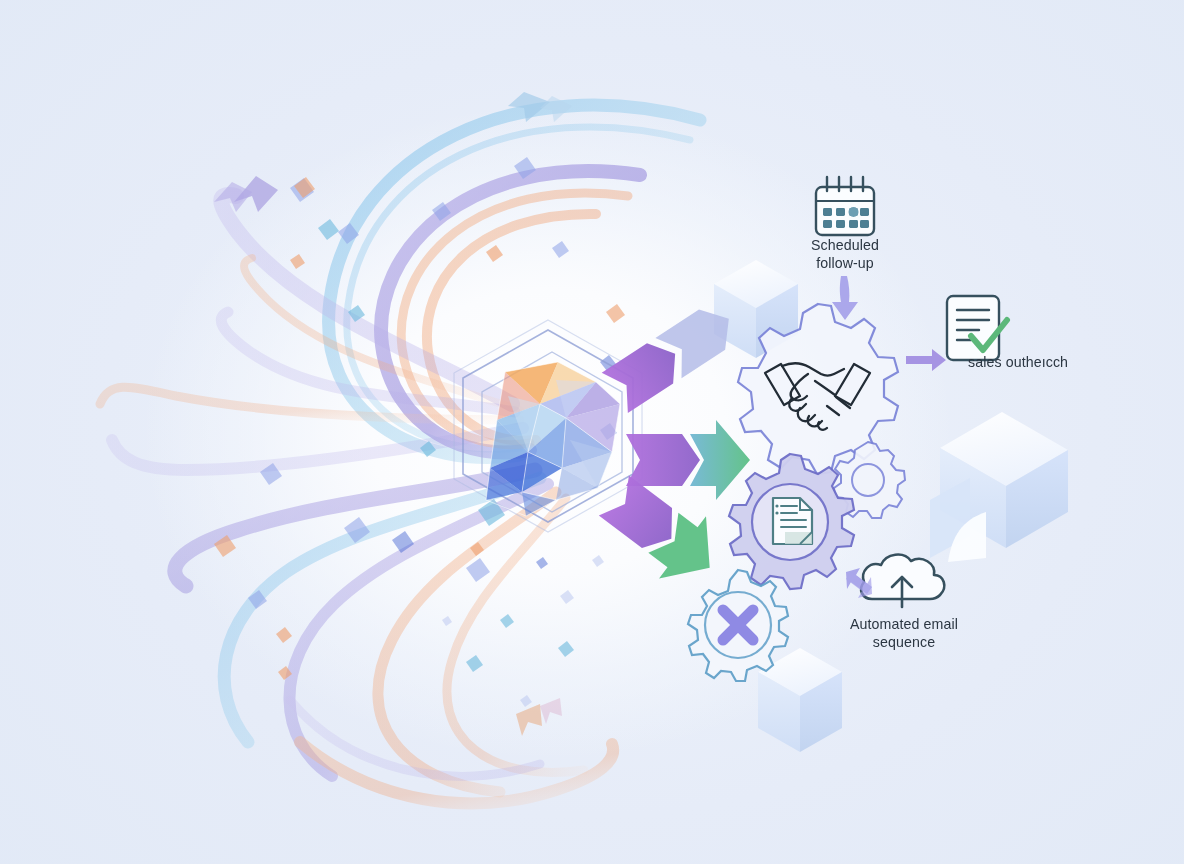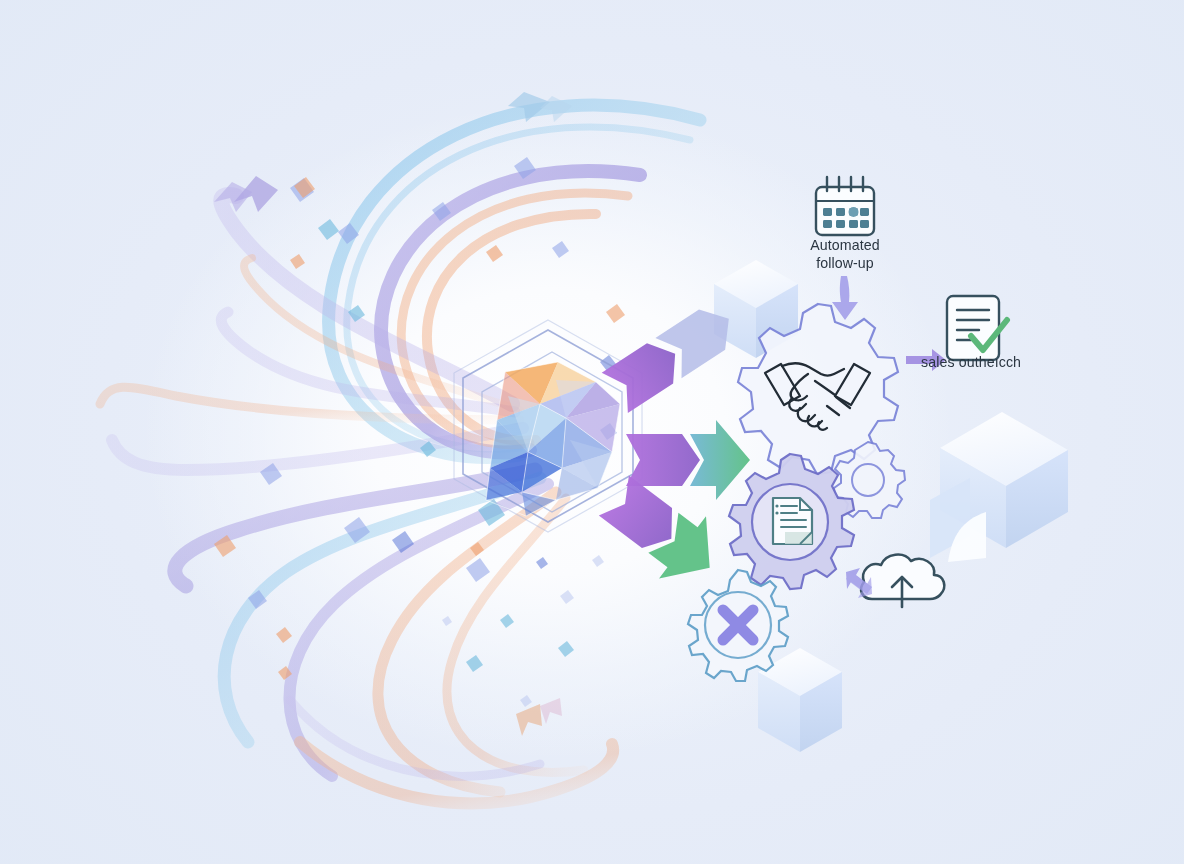--- a/index.html
+++ b/index.html
@@ -12,21 +12,21 @@
   #stage{position:relative;width:1184px;height:864px;overflow:hidden;
     background:
       radial-gradient(ellipse 520px 420px at 548px 432px, #ffffff 0%, #fbfcfe 34%, rgba(245,248,253,0.55) 58%, rgba(230,237,248,0) 78%),
       radial-gradient(ellipse 900px 700px at 600px 430px, #eef3fb 0%, #e6ecf8 55%, #e1e9f6 100%),
       linear-gradient(160deg,#e6ecf8 0%,#e1e9f7 50%,#dfe7f5 100%);
   }
   .layer{position:absolute;left:0;top:0;width:1184px;height:864px;}
   .lbl{position:absolute;color:#2a2f38;letter-spacing:.1px;}
   .lbl-main{font-size:23.5px;color:#232830;white-space:nowrap;}
   .lbl-small{font-size:14.2px;color:#2b3642;text-align:center;line-height:17.5px;white-space:pre-line;}
-  .lbl-side{font-size:14.2px;color:#2b3642;white-space:nowrap;}
+  .lbl-side{font-size:14.2px;color:#2b3642;white-space:nowrap;margin-left:47px;}
   svg{display:block;overflow:visible;}
 </style>
 </head>
 <body>
 
 <div id="stage">
 
   <svg class="layer" viewBox="0 0 1184 864">
     <defs>
       <linearGradient id="gPurp" x1="0" y1="0" x2="1" y2="1">
@@ -348,19 +348,21 @@
       </g>
     </g>
 
     <g fill="#9f9ae8" opacity="0.85">
       <path d="M846,572 l14,-4 -4,7 16,12 -5,7 -16,-12 -4,7 z"></path>
       <path d="M872,594 l-14,4 4,-7 -16,-12 5,-7 16,12 4,-7 z" opacity="0.75"></path>
     </g>
   </svg>
 
 
-  <div class="lbl lbl-small" style="left:785px;top:237px;width:120px;">Automated
+  <div class="lbl lbl-small" style="left:785px;top:237px;width:120px;">Scheduled
 follow-up</div>
 
   <div class="lbl lbl-side" style="left:921px;top:354px;">sales outheıcch</div>
 
+  <div class="lbl lbl-small" style="left:830px;top:616px;width:148px;">Automated email
+sequence</div>
 
 </div>
 
 </body></html>

